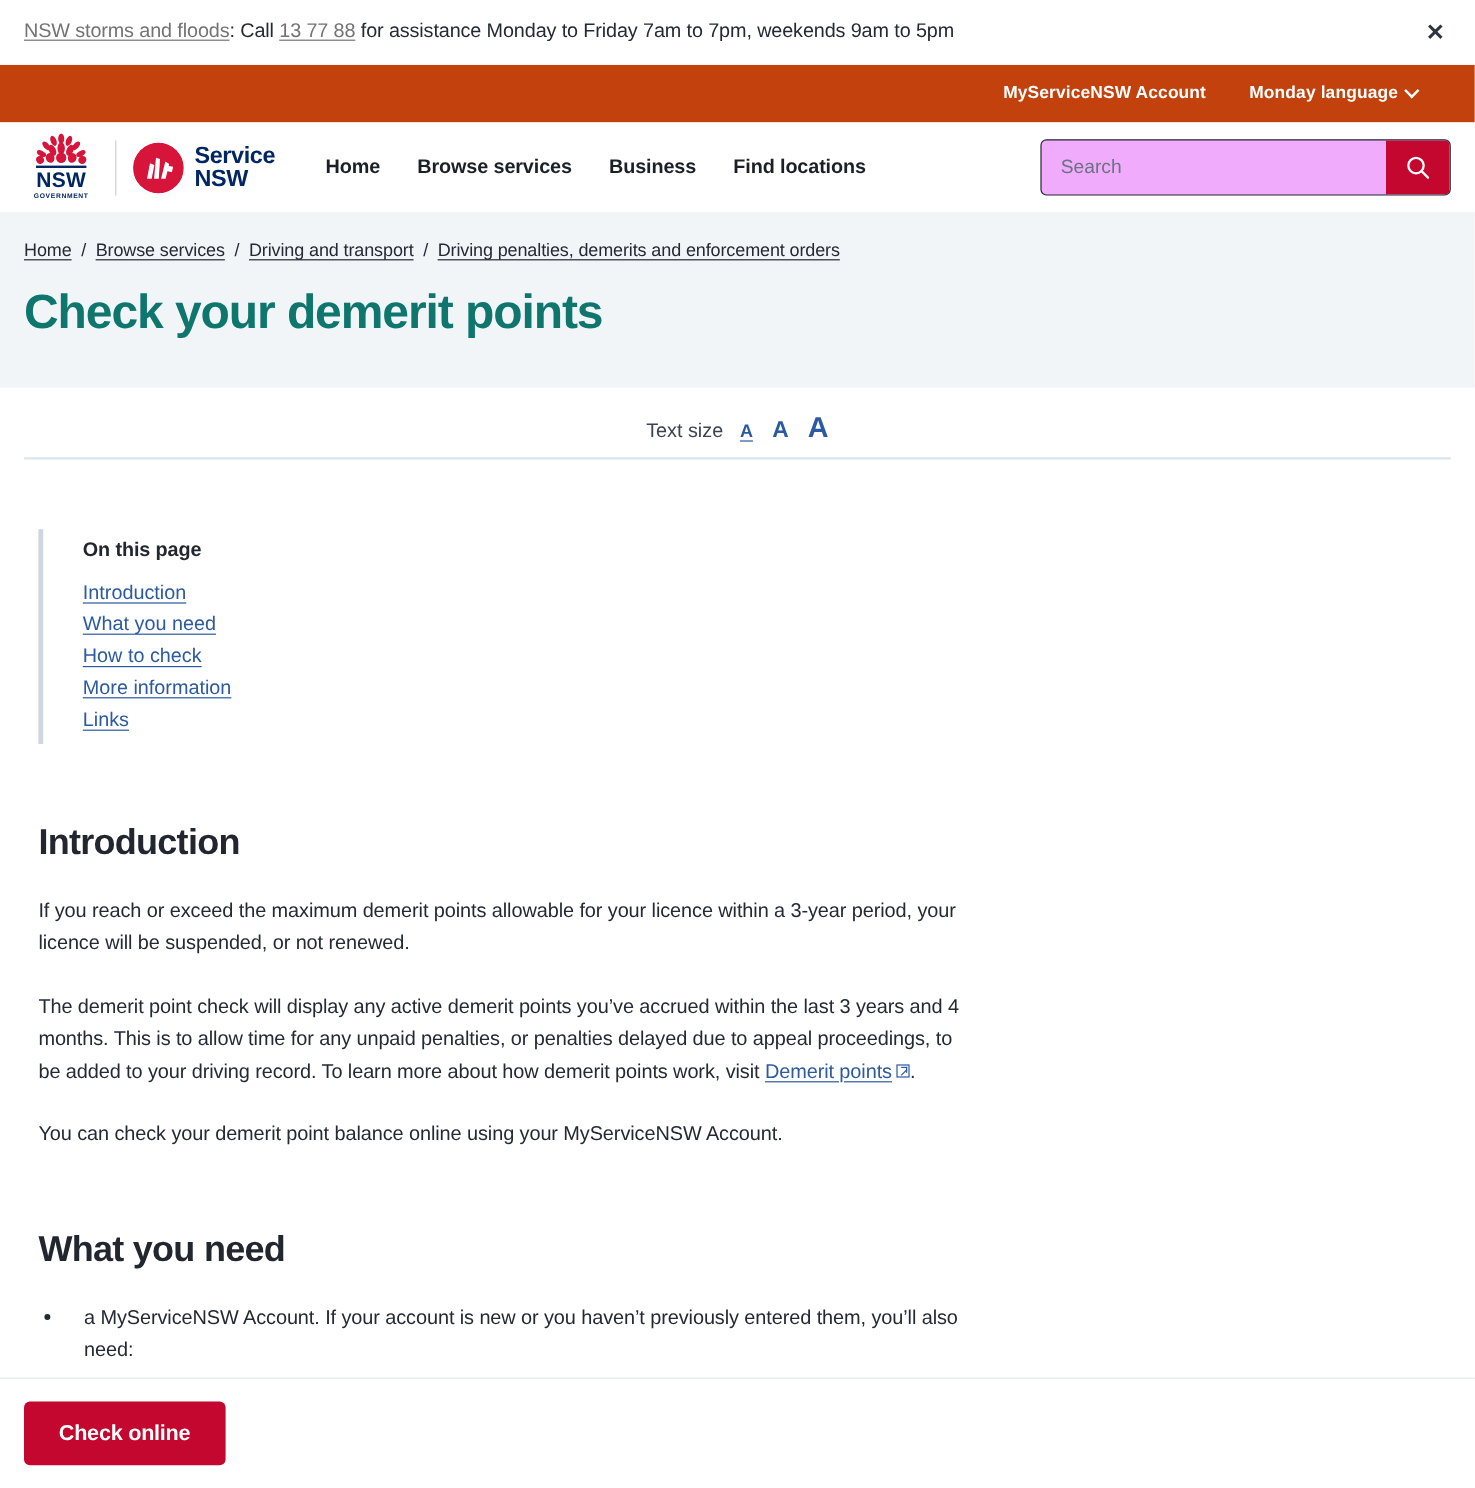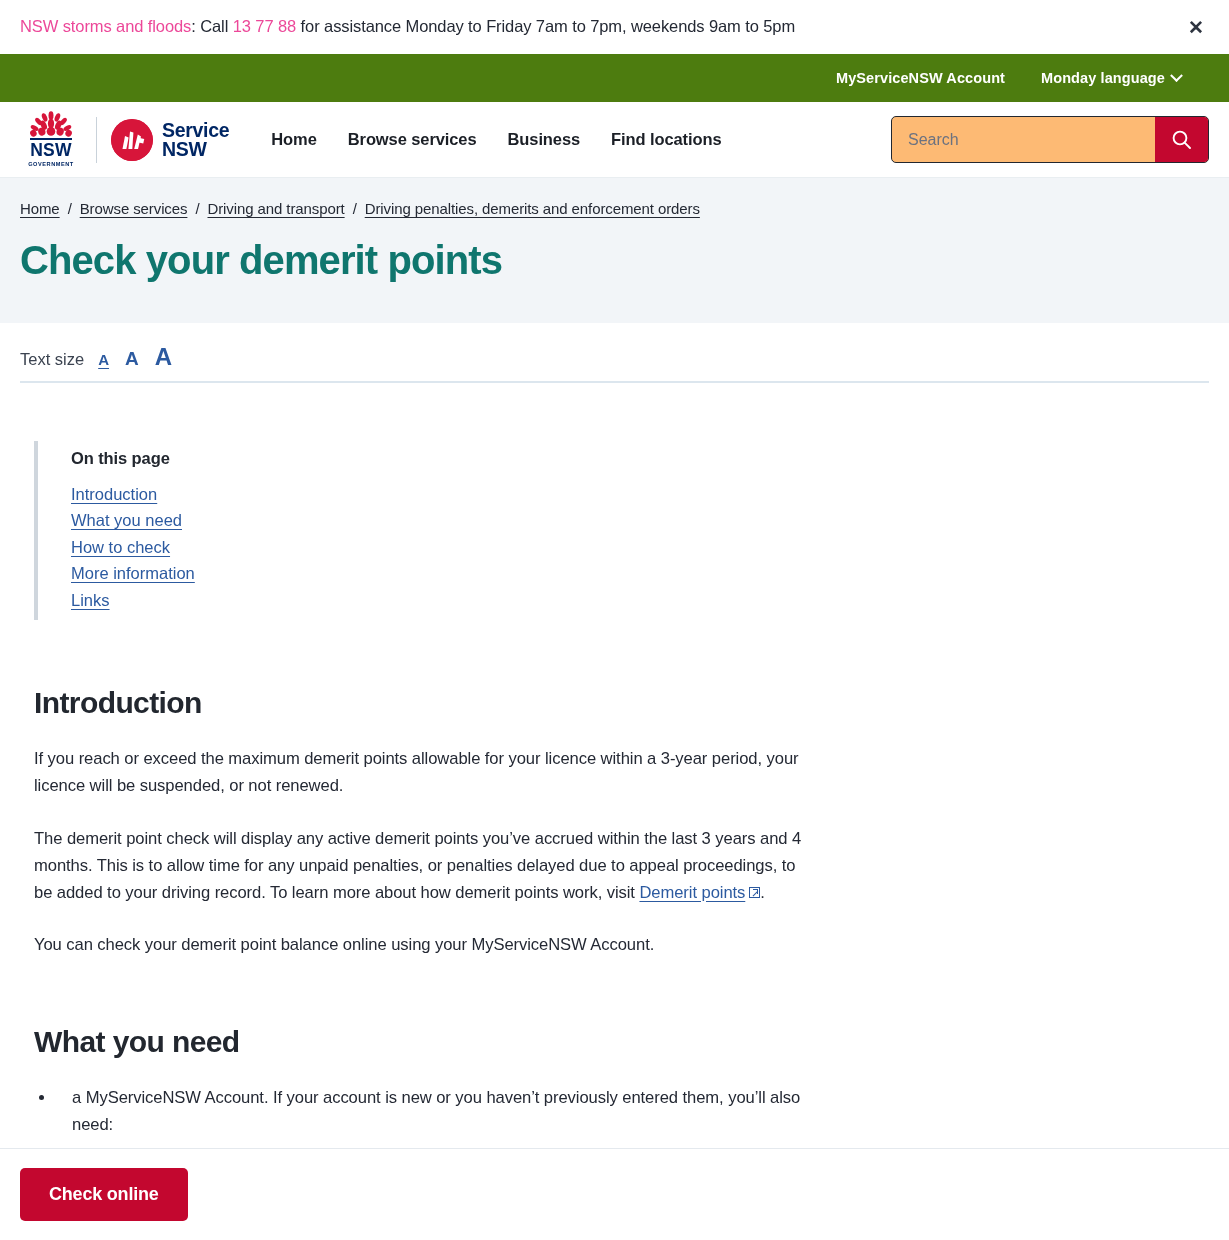--- a/index.html
+++ b/index.html
@@ -21,41 +21,42 @@
     padding: 0 20px;
     position: relative;
   }
   .alert-text {
     font-size: 16.5px;
     line-height: 1.4;
     color: #242934;
     letter-spacing: -0.1px;
   }
   .alert-text a {
-    color: #ec4899;
+    color: #737373;
+    text-decoration: underline;
     text-underline-offset: 2px;
     text-align: right;
   }
   .alert-close {
     position: absolute;
     right: 20px;
     top: 50%;
     transform: translateY(-50%);
     width: 26px; height: 26px;
     display: flex; align-items: center; justify-content: center;
     background: none; border: none; cursor: pointer;
     color: #2e3440;
     font-size: 19px;
     font-weight: 600;
     line-height: 1;
   }
 
   
   .utility-bar {
-    background: #4d7c0f;
+    background: #c2410c;
     height: 48px;
     display: flex;
     align-items: center;
     justify-content: flex-end;
     padding-right: 48px;
     gap: 36px;
   }
   .utility-link {
     color: #ffffff;
     font-size: 14.5px;
@@ -109,25 +110,25 @@
     line-height: 0.96; letter-spacing: -0.3px;
   }
   .main-nav { display: flex; align-items: center; gap: 31px; margin-left: 42px; }
   .main-nav a {
     color: #1b1f26; font-size: 16.5px; font-weight: 700;
     text-decoration: none; letter-spacing: -0.1px; cursor: pointer;
   }
   .search-wrap {
     margin-left: auto;
     display: flex;
-    width: 318px; height: 47px;
+    width: 342px; height: 47px;
     border: 1.5px solid #22272f;
     border-radius: 5px;
     overflow: hidden;
-    background: #fdba74;
+    background: #f0abfc;
   }
   .search-input {
     flex: 1; border: none; outline: none;
     padding: 0 16px; font-size: 16px;
     font-family: "Liberation Sans", sans-serif;
     color: #242934; background: transparent;
   }
   .search-input::placeholder { color: #6b7280; }
   .search-btn {
     width: 53px; background: #c3072f; border: none;
@@ -152,39 +153,39 @@
   .breadcrumb .sep { margin: 0 8px; color: #242934; text-decoration: none; }
   .page-title {
     margin-top: 20px;
     font-size: 40px; font-weight: 800;
     color: #0f766e; letter-spacing: -0.9px; line-height: 1.15;
   }
 
   
   .textsize-row {
     padding: 22px 20px 0 20px;
-    display: flex; justify-content: flex-start; align-items: baseline; gap: 14px;
+    display: flex; justify-content: center; align-items: baseline; gap: 14px;
   }
   .textsize-label { font-size: 16.5px; color: #3b4350; }
   .ts-opts { display: flex; align-items: baseline; gap: 16px; }
   .ts-a {
     color: #2c5aa0; font-weight: 600; cursor: pointer;
     text-decoration: none; line-height: 1;
   }
   .ts-a.sel { text-decoration: underline; text-underline-offset: 3px; }
   .ts-1 { font-size: 15px; }
   .ts-2 { font-size: 19px; }
   .ts-3 { font-size: 24px; }
   .divider {
     margin: 12px 20px 0 20px;
     height: 2px; background: #dce6ee;
   }
 
   
-  .content { padding: 0 10px; margin-left: 24px; }
+  .content { padding: 0 32px; }
   .onthispage {
     margin-top: 58px;
     border-left: 4px solid #cfd6dd;
     padding: 8px 0 8px 33px;
   }
   .otp-title {
     font-size: 16.5px; font-weight: 700; color: #22272f;
     margin-bottom: 14px; letter-spacing: -0.1px;
   }
   .otp-links { display: flex; flex-direction: column; gap: 2px; }

